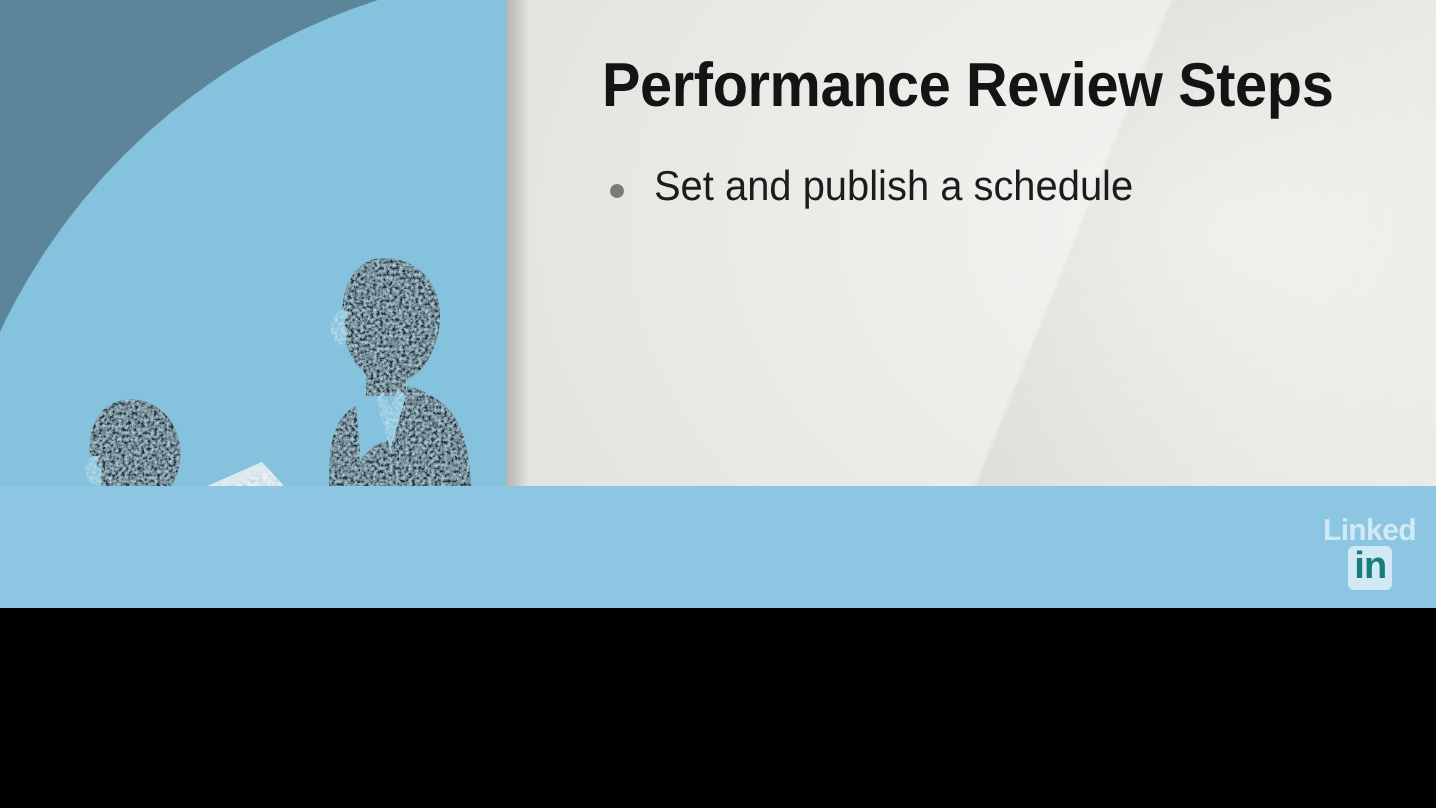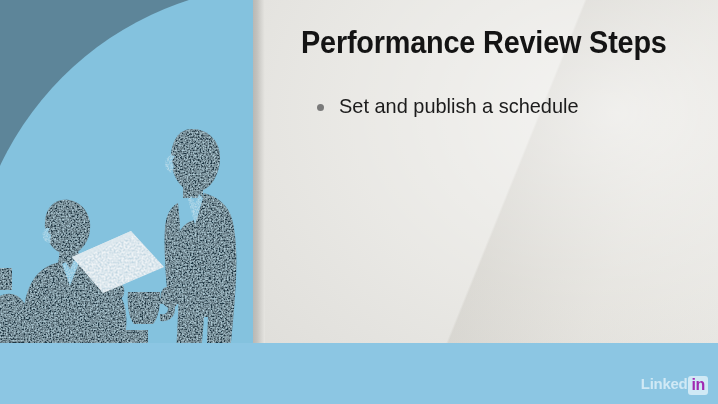--- a/index.html
+++ b/index.html
@@ -4,21 +4,21 @@
 <title>Performance Review Steps</title>
 <style>
   html, body {
     margin: 0;
     padding: 0;
     background: #000;
   }
   #slide {
     position: relative;
     width: 718px;
-    height: 404px;
+    height: 304px;
     overflow: hidden;
     font-family: "Liberation Sans", "DejaVu Sans", sans-serif;
     background: #e9e8e5;
     -webkit-font-smoothing: antialiased;
   }
 
   
   .content-panel {
     position: absolute;
     left: 263px;
@@ -98,21 +98,21 @@
     transform: scaleX(0.93);
     transform-origin: left center;
     white-space: nowrap;
     z-index: 5;
   }
   .bullet-list {
     position: absolute;
     left: 305px;
     top: 82px;
     width: 400px;
-    margin: 12px;
+    margin: 0;
     padding: 0;
     list-style: none;
     z-index: 5;
   }
   .bullet-item {
     display: flex;
     align-items: flex-start;
     height: 52px;
   }
   .bullet-dot {
@@ -132,41 +132,43 @@
     transform-origin: left center;
     white-space: nowrap;
   }
 
   
   .watermark {
     position: absolute;
     right: 10px;
     bottom: 9px;
     display: flex;
+    align-items: center;
     z-index: 8;
     opacity: 0.92;
+    flex-direction: column;
   }
   .wm-linked {
     font-size: 15px;
     font-weight: bold;
     color: #d6ecf7;
     letter-spacing: -0.3px;
     line-height: 1;
   }
   .wm-in-box {
     margin-left: 1px;
     background: #d6ecf7;
     border-radius: 3px;
     padding: 1px 3px 2px 3px;
     line-height: 1;
   }
   .wm-in {
-    font-size: 16px;
+    font-size: 19px;
     font-weight: bold;
-    color: #a21caf;
+    color: #0f766e;
     letter-spacing: -0.3px;
     line-height: 1;
   }
 </style>
 </head>
 <body>
 
 <div id="slide">
 
   <div class="content-panel">

